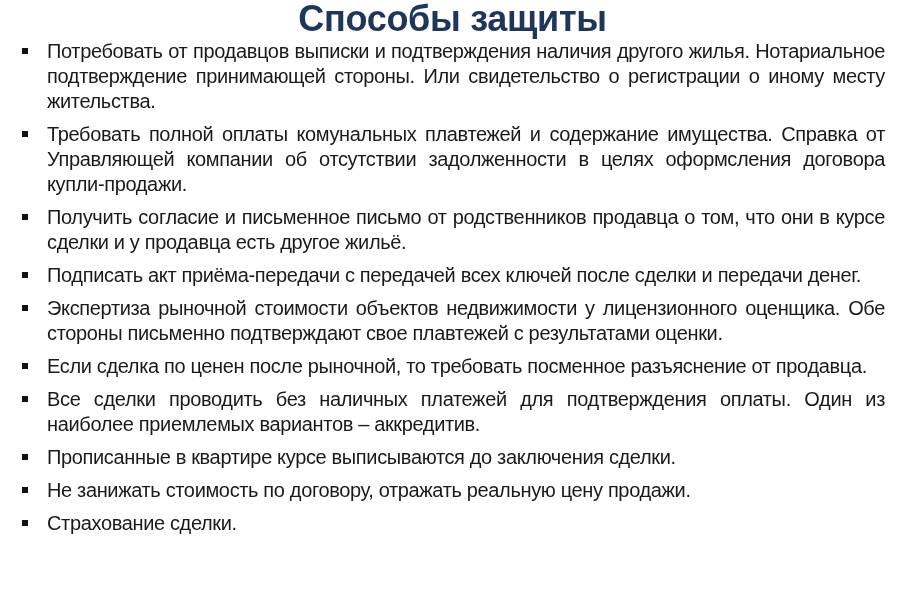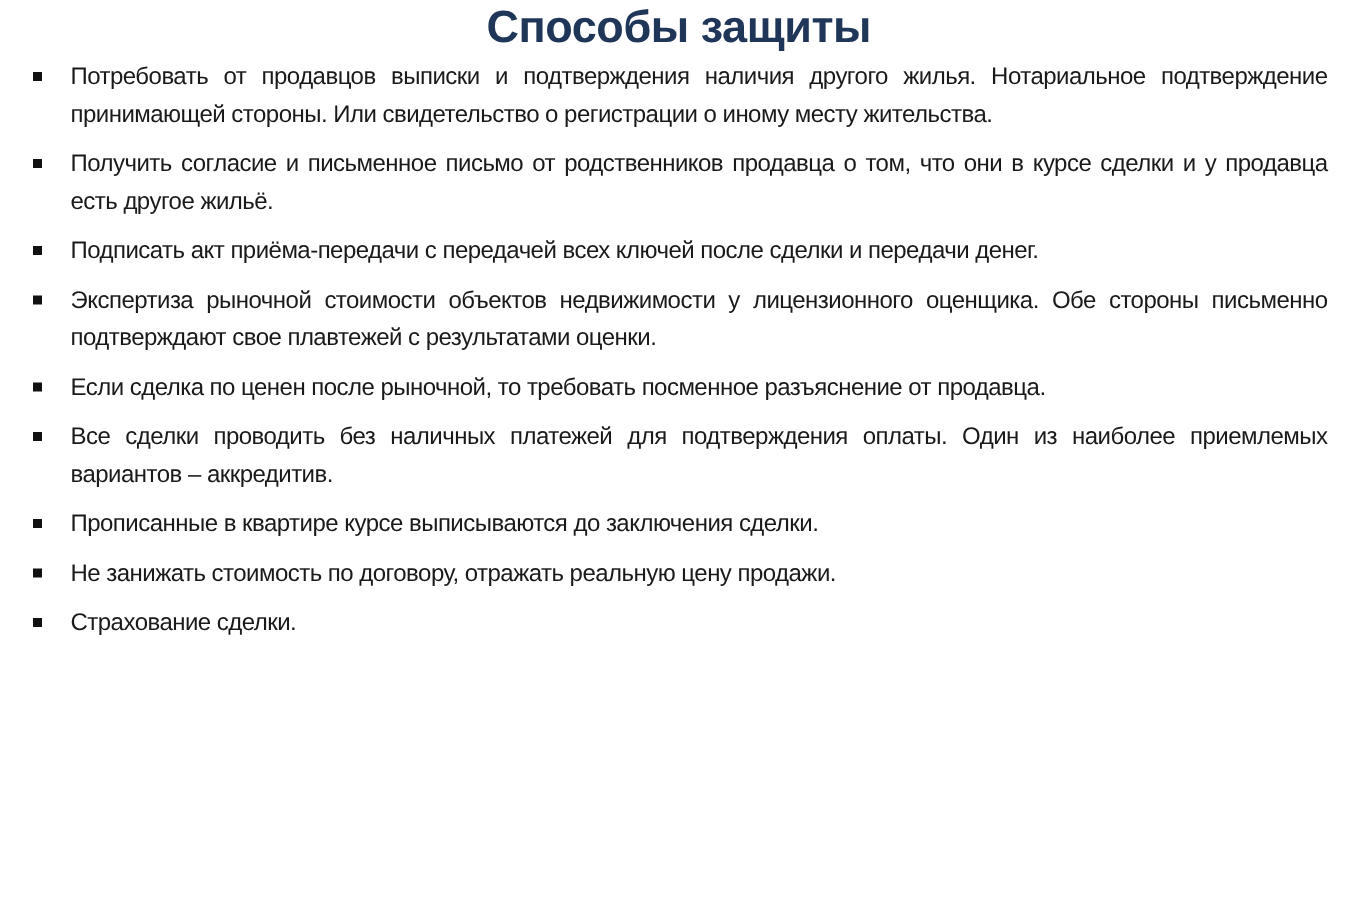--- a/index.html
+++ b/index.html
@@ -2,44 +2,48 @@
 <html><head>
 <meta charset="utf-8">
 <style>
   html, body { margin: 0; padding: 0; background: #ffffff; }
   body { width: 905px; height: 600px; overflow: hidden; position: relative; }
   .slide { position: relative; width: 905px; height: 600px; }
   .title {
     position: absolute; left: 0; top: 0; width: 905px; height: 38px;
     text-align: center;
     font-family: "Liberation Sans", sans-serif;
-    font-weight: bold; font-size: 30px; line-height: 38px;
+    font-weight: bold; font-size: 36px; line-height: 38px;
     color: #1f3658; letter-spacing: -0.3px;
   }
   .list { position: absolute; left: 0; top: 39px; width: 905px; margin: 0; padding: 0; list-style: none; }
   .item { position: relative; padding-left: 47px; padding-right: 20px; margin-bottom: 8px; }
   .bullet {
     position: absolute; left: 22px; top: 9px; width: 6px; height: 6px; background: #111111;
   }
   .text {
     display: block;
     font-family: "Liberation Sans Narrow", "Liberation Sans", sans-serif;
-    font-size: 16px; line-height: 25px; color: #1a1a1a;
+    font-size: 20px; line-height: 25px; color: #1a1a1a;
     text-align: justify; letter-spacing: -0.35px;
   }
 </style>
 </head>
 <body>
 
 <div class="slide">
   <div class="title">Способы защиты</div>
   <ul class="list">
     <li class="item">
         <span class="bullet"></span>
         <span class="text">Потребовать от продавцов выписки и подтверждения наличия другого жилья.  Нотариальное подтверждение принимающей стороны. Или свидетельство о регистрации о иному месту жительства.</span>
+      </li>
+    <li class="item">
+        <span class="bullet"></span>
+        <span class="text">Требовать полной оплаты комунальных плавтежей и содержание имущества. Справка от Управляющей компании об отсутствии задолженности в целях оформсления договора купли-продажи.</span>
       </li>
     <li class="item">
         <span class="bullet"></span>
         <span class="text">Получить согласие и письменное письмо от родственников продавца о том, что они в курсе сделки и у продавца есть другое жильё.</span>
       </li>
     <li class="item">
         <span class="bullet"></span>
         <span class="text">Подписать акт приёма-передачи с передачей всех ключей после сделки и передачи денег.</span>
       </li>
     <li class="item">

